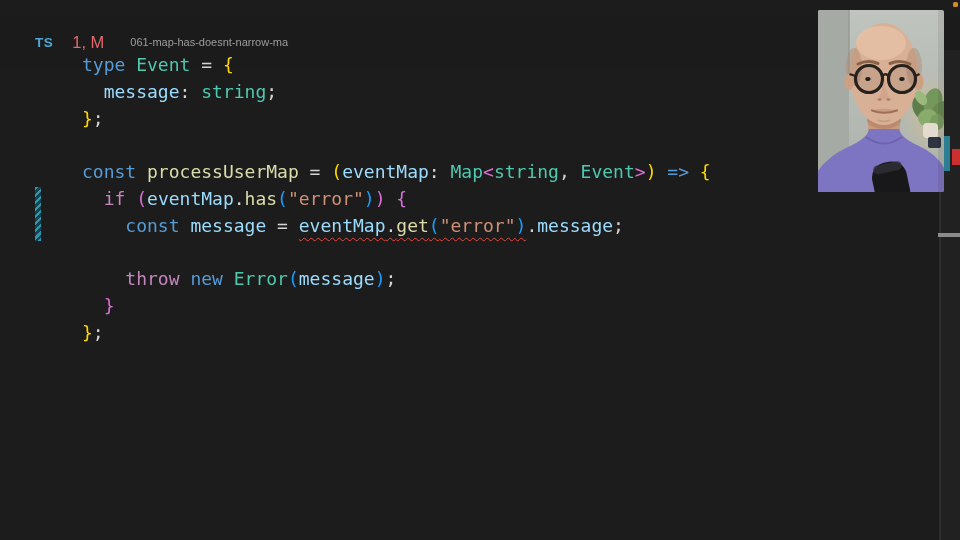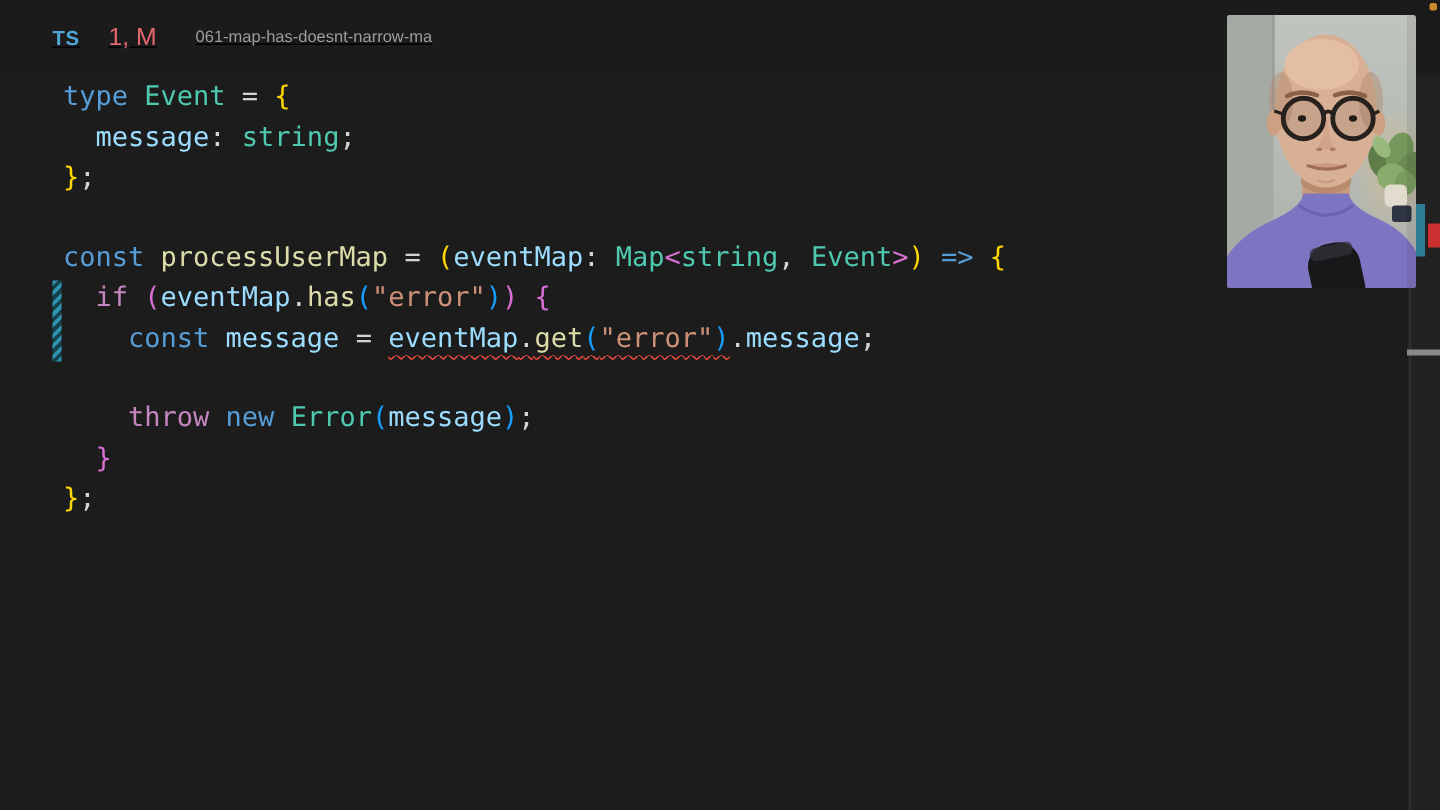--- a/index.html
+++ b/index.html
@@ -3,39 +3,39 @@
 <meta charset="utf-8">
 <style>
   html,body{margin:0;padding:0;background:#000;}
   .screen{
     position:relative;width:960px;height:540px;overflow:hidden;
     background:var(--bg);
     font-family:"Liberation Sans",sans-serif;
   }
   
   .tabbar{
-    position:absolute;left:0;top:0;width:960px;height:50px;
+    position:absolute;left:0;top:17px;width:960px;height:50px;
     display:flex;align-items:center;padding-left:35px;box-sizing:border-box;
-    background:var(--tabbar_bg);white-space:nowrap;overflow:hidden;text-decoration:underline;
+    background:var(--tabbar_bg);white-space:nowrap;overflow:hidden;
   }
   .ts-icon{
     color:var(--ts_icon);font-size:13.5px;font-weight:700;letter-spacing:.5px;
     margin-right:9px;margin-top:1px;
   }
   .tab-title{color:var(--tab_error);font-size:17.5px;}
   .tab-badge{color:var(--tab_error);font-size:16.5px;font-weight:500;margin-left:10px;text-align:right;}
   .tab-next{color:var(--tab_inactive);font-size:11px;margin-left:26px;}
   
   .code{
     position:absolute;left:42px;top:52px;margin:0;
     font-family:"DejaVu Sans Mono",monospace;
     font-size:18px;line-height:26.8px;white-space:pre;
     color:#d4d4d4;
   }
-  .cl{height:26.8px;}
+  .cl{height:26.8px;margin-left:40px;}
   .sq{
     text-decoration-line:underline;
     text-decoration-style:wavy;
     text-decoration-color:var(--squiggle);
     text-decoration-thickness:1.3px;
     text-underline-offset:4.5px;
   }
   .gutter-modified{
     position:absolute;left:35px;top:187px;width:6px;height:54px;
     background:repeating-linear-gradient(135deg,

